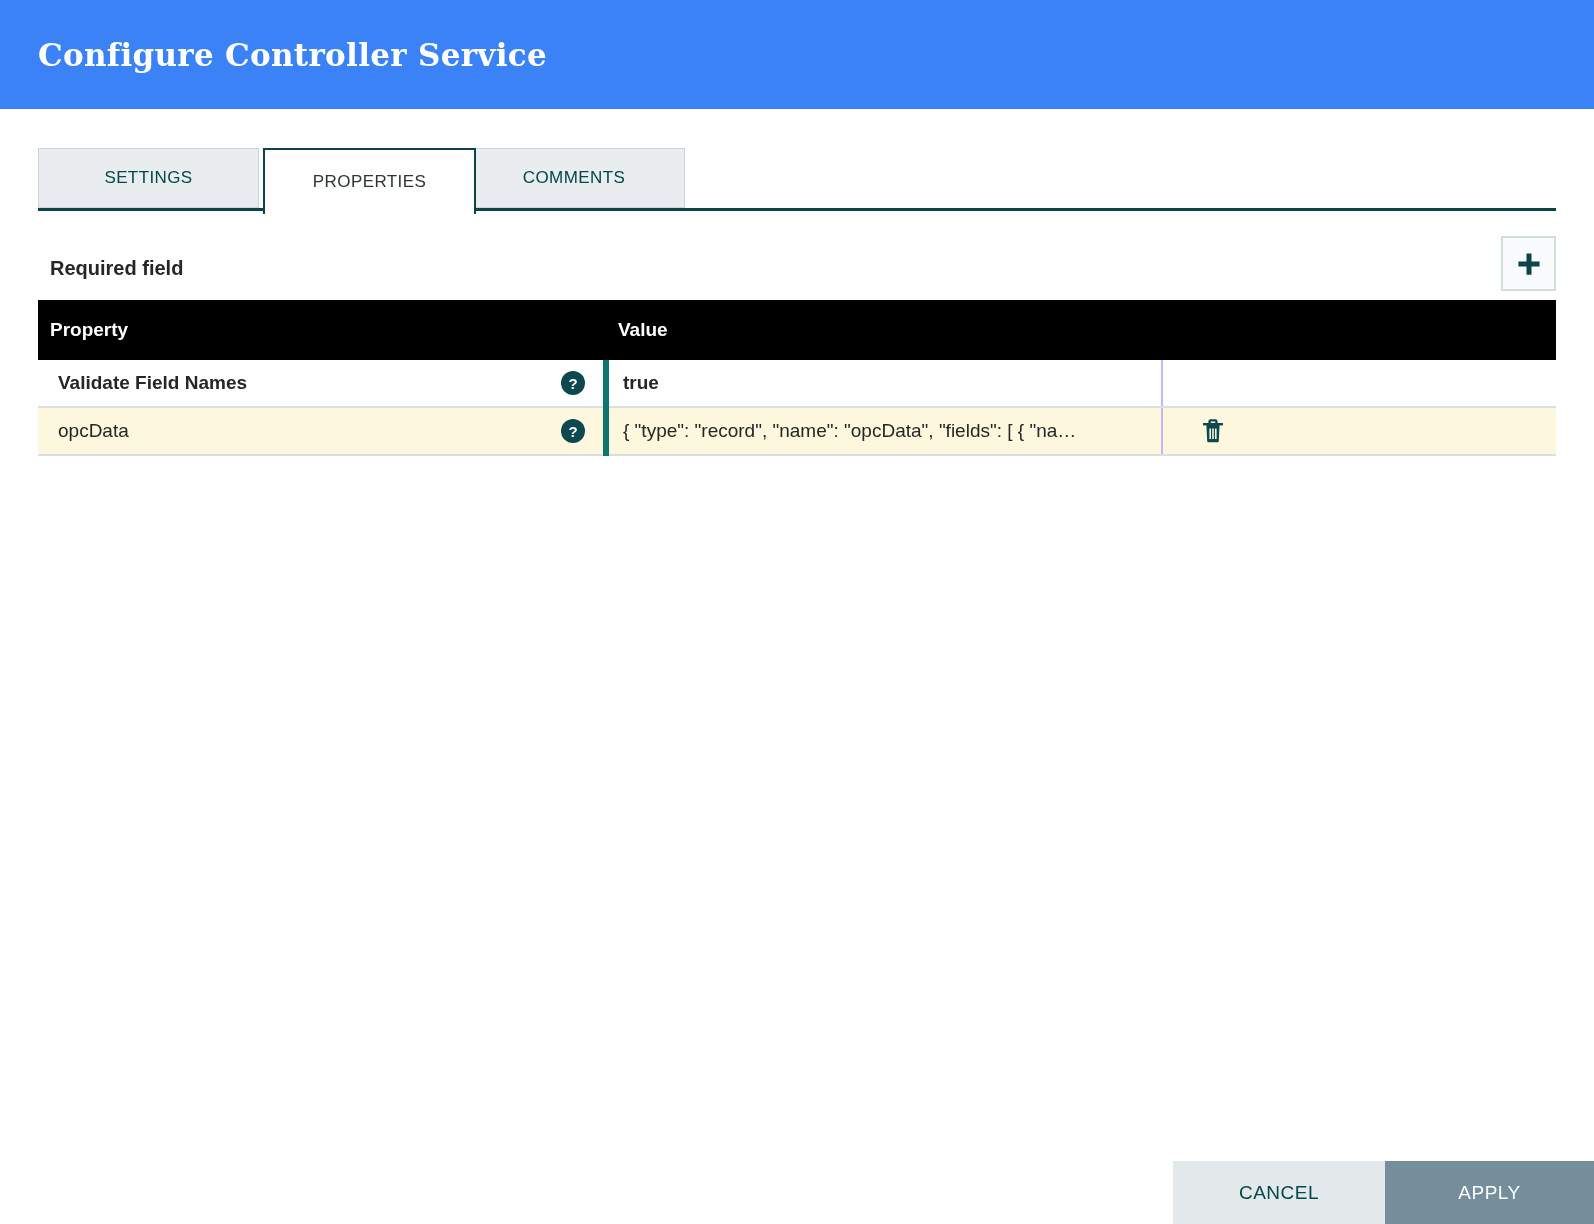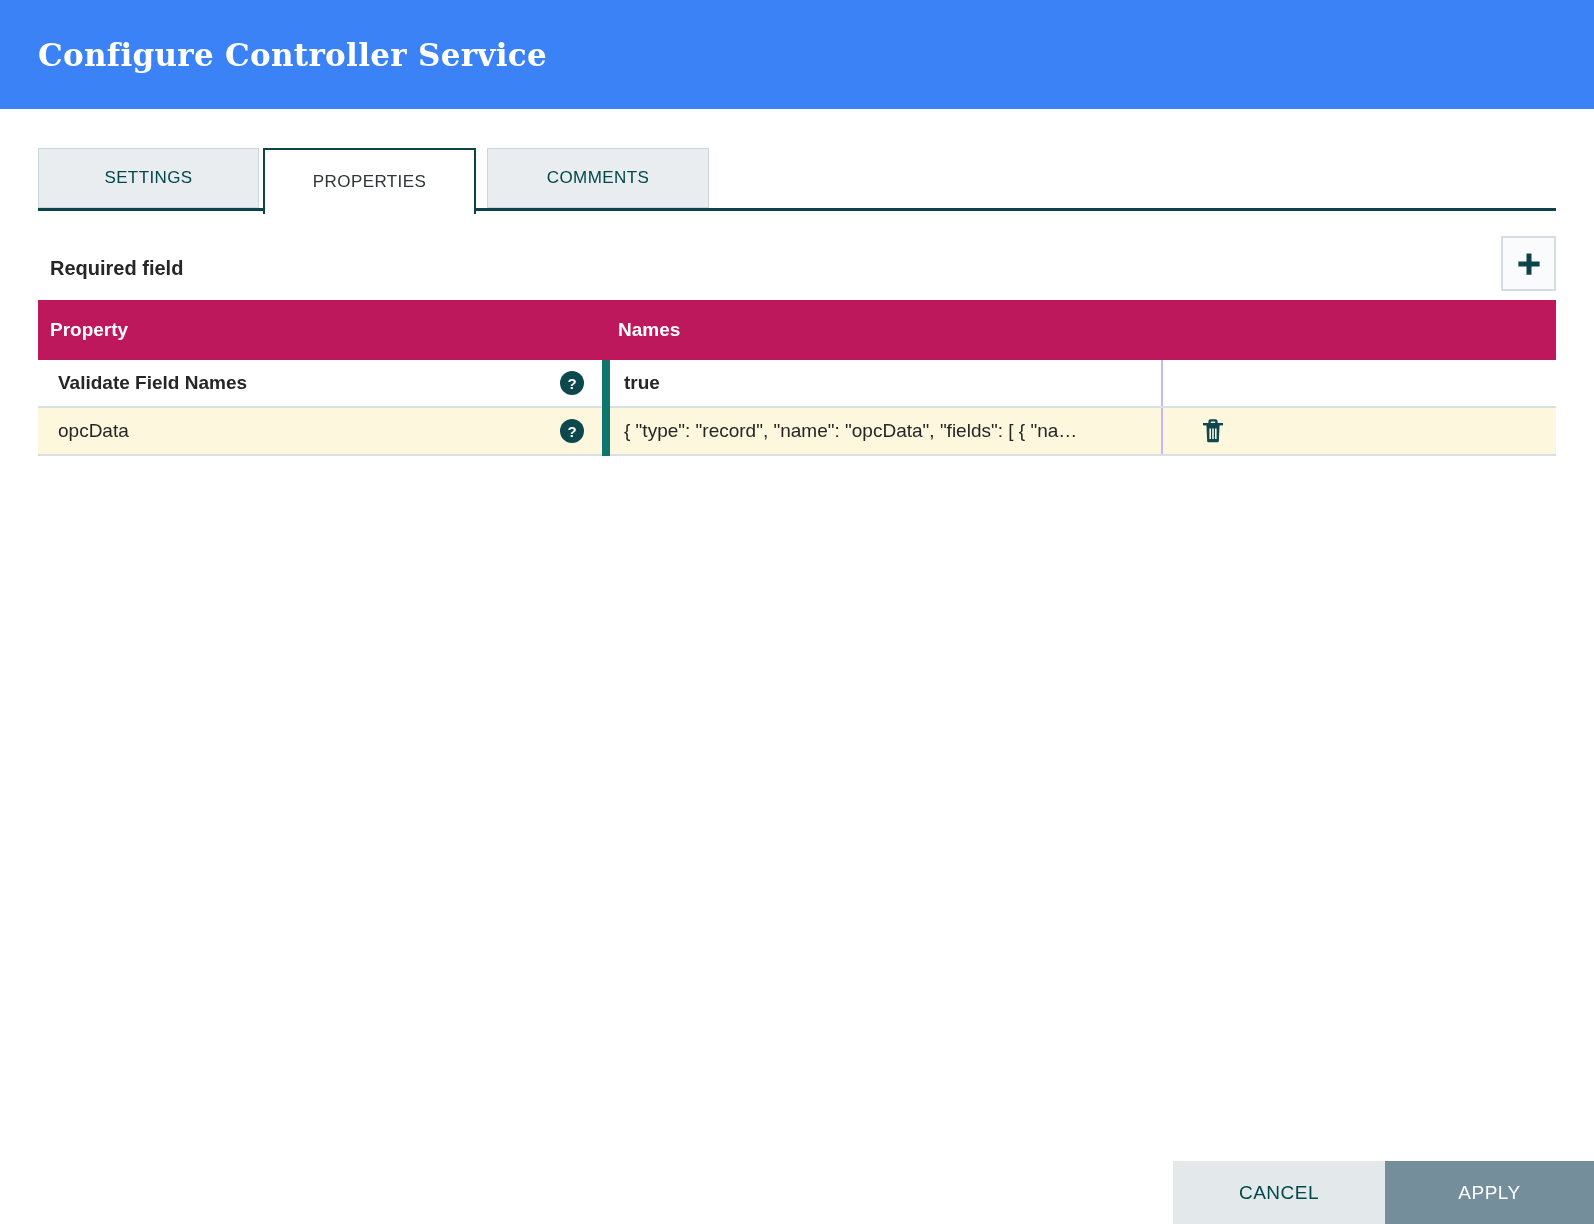--- a/index.html
+++ b/index.html
@@ -50,21 +50,21 @@
   .tab.active {
     background: #ffffff;
     border: 2px solid #0D4449;
     border-bottom: none;
     height: 66px;
     color: #2E3437;
     z-index: 2;
   }
   .tab-settings   { left: 0px;   width: 221px; }
   .tab-properties { left: 225px; width: 213px; }
-  .tab-comments   { left: 449px; width: 222px; align-items: center; }
+  .tab-comments   { left: 425px; width: 222px; align-items: center; }
 
   
   .required-field-label {
     left: 50px; top: 257px;
     font-size: 20px; font-weight: 700; color: #262626;
   }
   .add-button {
     left: 1501px; top: 236px; width: 55px; height: 55px;
     box-sizing: border-box;
     background: #FAFBFC;
@@ -76,40 +76,40 @@
 
   
   .property-table {
     left: 38px; top: 300px; width: 1518px;
     border-collapse: collapse;
     table-layout: fixed;
     font-size: 19px;
     color: #262626;
   }
   .property-table th {
-    background: #be185d;
+    background: #000000;
     color: #ffffff;
     font-weight: 700;
     text-align: left;
     height: 60px;
     padding: 0 0 0 12px;
     border: none;
   }
   .col-property { width: 568px; }
   .col-value    { width: 556px; }
   .col-actions  { width: 394px; }
   .property-table td {
     height: 46px;
     padding: 0;
     border-bottom: 2px solid #D8E0E3;
     vertical-align: middle;
     background: #ffffff;
   }
   tr.highlighted td { background: #FCF7DD; }
-  td.cell-property { border-right: 8px solid #0f766e; }
+  td.cell-property { border-right: 6px solid #0f766e; }
   td.cell-value    { border-right: 2px solid #c4b5fd; }
   .prop-cell-inner {
     display: flex; align-items: center;
     padding: 0 18px 0 20px;
   }
   .prop-name { flex: 1; }
   .prop-name.required { font-weight: 700; }
   .value-text {
     padding-left: 14px;
     white-space: nowrap; overflow: hidden;
@@ -180,21 +180,21 @@
 
 <table class="abs property-table">
   <colgroup>
     <col class="col-property">
       <col class="col-value">
       <col class="col-actions">
   </colgroup>
   <thead>
     <tr>
       <th>Property</th>
-      <th>Names</th>
+      <th>Value</th>
       <th></th>
     </tr>
   </thead>
   <tbody>
     <tr>
       <td class="cell-property">
         <div class="prop-cell-inner">
           <span class="prop-name required">Validate Field Names</span>
           <span class="help-icon">?</span>
         </div>

